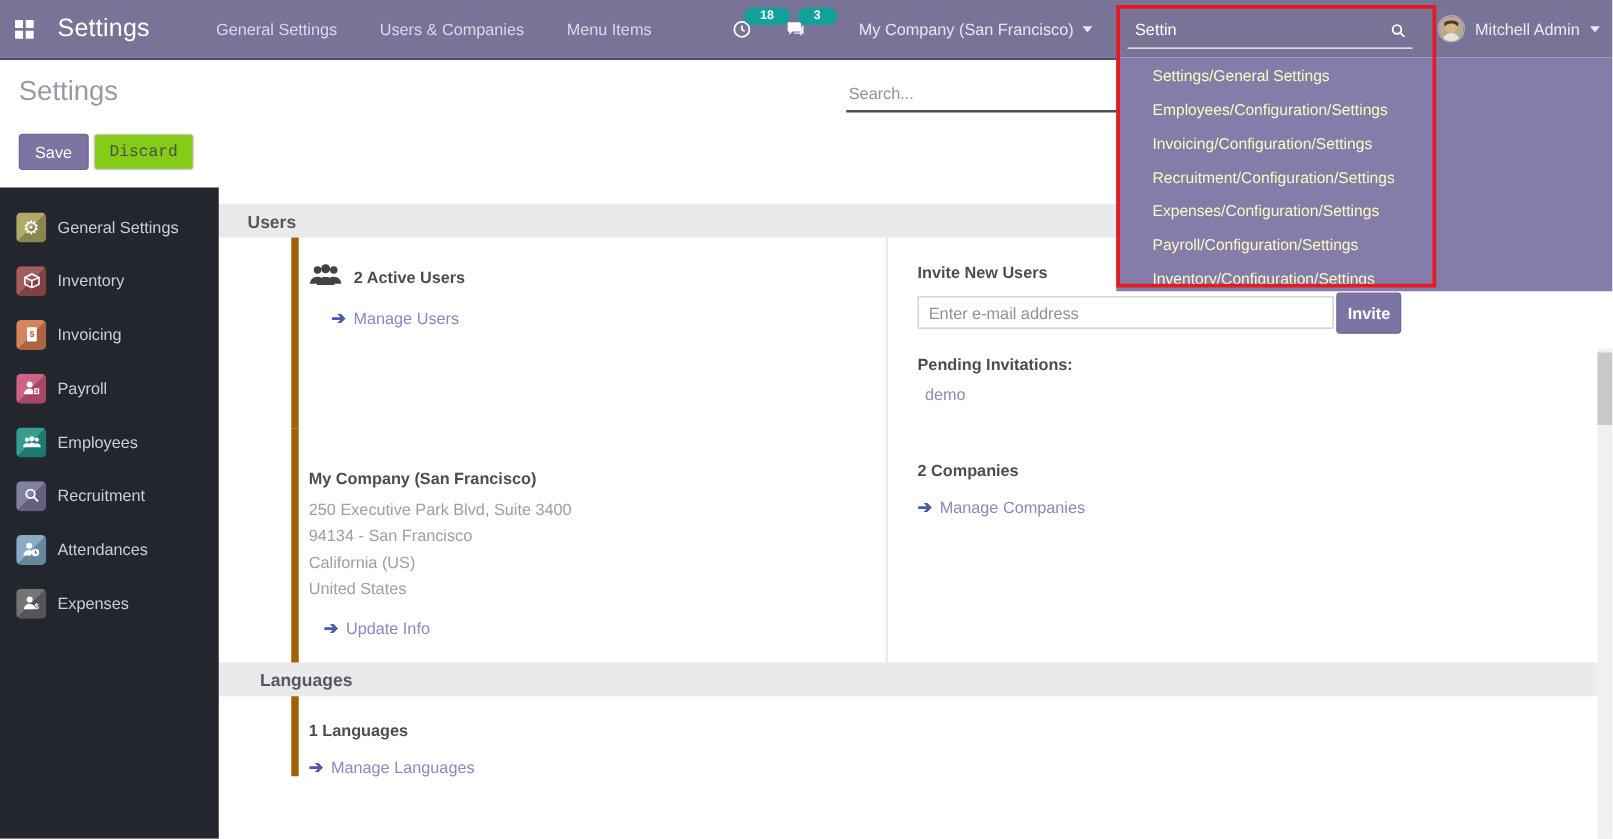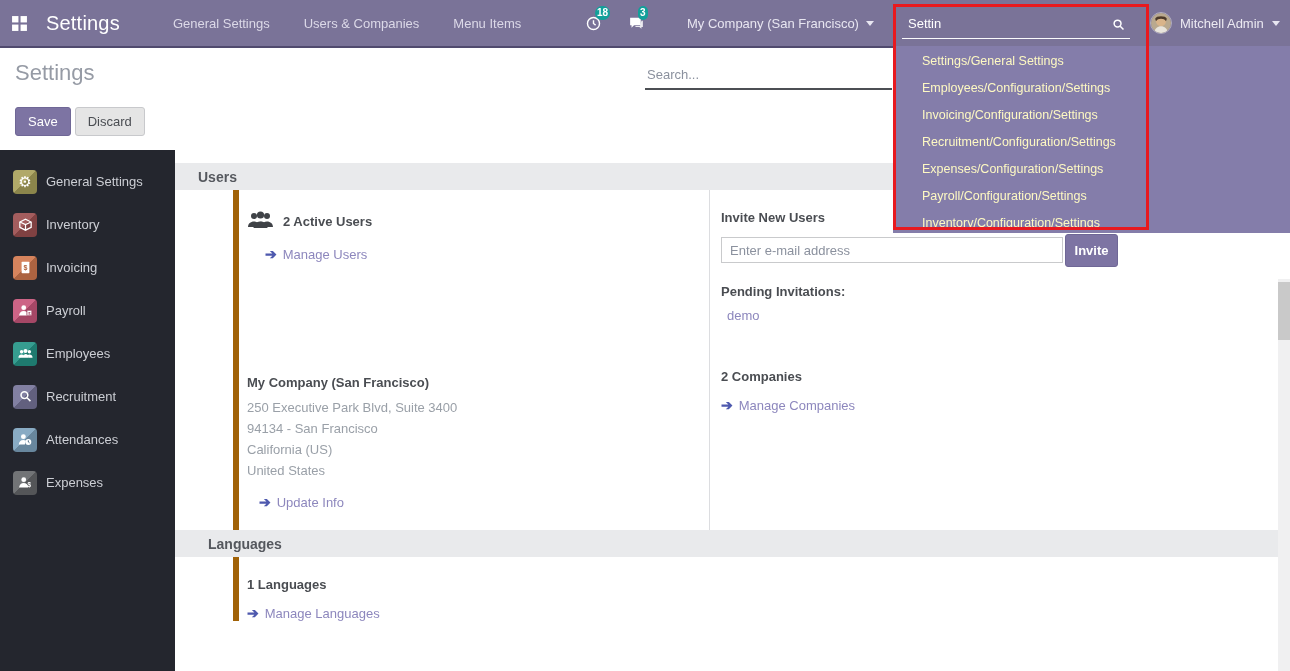--- a/index.html
+++ b/index.html
@@ -10,21 +10,21 @@
   .navbar { position:absolute; left:0; top:0; width:1290px; height:46px; background:#7a7398; z-index:30; display:flex; align-items:center; }
   .navbar::after { content:''; position:absolute; left:0; top:46px; width:893px; height:2px; background:#504a6e; }
   .apps-toggle { width:38px; height:46px; display:flex; align-items:center; justify-content:center; cursor:pointer; }
   .apps-toggle svg { width:17px; height:17px; }
   .brand { color:#fff; font-size:20px; font-weight:500; margin-left:8px; margin-right:40px; letter-spacing:.2px; }
   .top-menu { display:flex; gap:8px; }
   .top-menu .menu-item { color:#dcd9e8; font-size:13px; padding:8px 13px; cursor:pointer; }
   .systray { position:absolute; left:585px; top:0; height:46px; display:flex; align-items:center; }
   .tray-icon { position:relative; margin-right:26px; display:flex; align-items:center; }
   .tray-icon svg { width:17px; height:17px; }
-  .badge { position:absolute; left:10px; top:-9px; background:#12a09a; color:#fff; font-size:10px; font-weight:bold; border-radius:8px; padding:1px 2px; line-height:12px; }
+  .badge { position:absolute; left:10px; top:-9px; background:#12a09a; color:#fff; font-size:10px; font-weight:bold; border-radius:8px; padding:1px 13px; line-height:12px; }
   .company-menu { display:flex; align-items:center; gap:7px; color:#e8e6f1; font-size:13px; margin-left:16px; cursor:pointer; white-space:nowrap; }
   .caret { width:0; height:0; border-left:4px solid transparent; border-right:4px solid transparent; border-top:5px solid #e8e6f1; }
   .user-menu { position:absolute; left:1150px; top:0; height:46px; display:flex; align-items:center; gap:8px; z-index:45; cursor:pointer; }
   .avatar { width:22px; height:22px; border-radius:50%; overflow:hidden; flex:0 0 22px; border:1px solid rgba(255,255,255,.4); }
   .avatar svg { width:100%; height:100%; display:block; }
   .user-name { color:#eceaf2; font-size:13px; white-space:nowrap; }
 
   
   .menu-search-panel { position:absolute; left:893px; top:46px; width:397px; height:187px; background:#847daa; z-index:40; }
   .suggestions { padding-top:2px; }
@@ -35,41 +35,41 @@
   .menu-search-input { width:228px; background:transparent; border:none; border-bottom:1px solid #fbfbfd; outline:none; color:#fff; font-size:13px; font-family:"Liberation Sans",sans-serif; padding:3px 24px 7px 6px; pointer-events:auto; }
   .menu-search-icon { position:absolute; right:14px; top:4px; }
   .menu-search-icon svg { width:15px; height:15px; }
 
   
   .content { position:absolute; left:0; top:46px; width:1290px; height:625px; background:#fff; z-index:10; }
   .breadcrumb-title { position:absolute; left:15px; top:14px; font-size:22px; font-weight:500; color:#969ba5; }
   .btn-row { position:absolute; left:15px; top:61px; display:flex; gap:4px; }
   .btn { font-size:13px; border-radius:3px; padding:6px 12px; cursor:pointer; border:1px solid transparent; font-family:"Liberation Sans",sans-serif; }
   .btn-primary { background:#7d74a3; border-color:#6f6796; color:#fff; }
-  .btn-secondary { background:#e5e5e5; border-color:#c8c9cc; color:#4a4d52; }
+  .btn-secondary { background:#84cc16; border-color:#c8c9cc; color:#4a4d52;font-family:Liberation Mono, monospace; }
   .ctrl-search { position:absolute; left:645px; top:18px; width:247px; }
-  .ctrl-search input { width:100%; border:none; border-bottom:2px solid #4c4f54; outline:none; font-size:13px; color:#4a4d52; padding:3px 2px 6px 2px; font-family:"Liberation Sans",sans-serif; }
+  .ctrl-search input { width:100%; border:none; border-bottom:2px solid #4c4f54; outline:none; font-size:13px; color:#4a4d52; padding:3px 2px 6px 2px; font-family:"Liberation Sans",sans-serif;margin-left:32px; }
   .ctrl-search input::placeholder, .email-input::placeholder { color:#8b919e; opacity:1; }
 
   
   .sidebar { position:absolute; left:0; top:104px; width:175px; height:521px; background:#24262e; padding-top:10px; z-index:12; }
   .side-item { height:43px; display:flex; align-items:center; padding-left:13px; cursor:pointer; }
   .app-icon { width:24px; height:24px; border-radius:4px; display:flex; align-items:center; justify-content:center; color:#fff; font-size:15px; background-image:linear-gradient(135deg, rgba(255,255,255,.08) 50%, rgba(0,0,0,.18) 50%); flex:0 0 24px; }
   .app-icon svg { width:17px; height:17px; }
   .side-label { color:#ccced4; font-size:13px; margin-left:9px; }
 
   
   .main { position:absolute; left:175px; top:0; width:1103px; height:625px; }
   .section-bar { height:27px; background:#e9eaec; display:flex; align-items:center; padding-left:33px; font-size:14px; font-weight:bold; color:#55585e; }
   .bar-users { margin-top:117px;padding-left:23px; }
   .body-users { height:153px; }
   .body-companies { height:187px; }
   .section-body { display:flex; }
   .col-left { margin-left:58px; width:476px; border-left:6px solid #a16207; padding-left:8px; }
-  .col-right { width:412px; border-left:1px solid #dcdde0; padding-left:11px; }
+  .col-right { width:412px; border-left:1px solid #dcdde0; padding-left:24px; }
   .pad-t { padding-top:20px; }
   .stat-row { display:flex; align-items:center; gap:9px; }
   .stat-row svg { width:27px; height:20px; }
   .stat-label { font-weight:bold; color:#4a4d52; }
   .link-row { display:flex; align-items:center; gap:6px; margin-top:13px; cursor:pointer; }
   .link-arrow { color:#4e59ae; font-weight:bold; font-size:14px; }
   .link-text { color:#8d87bd; font-size:13px; }
   .indent-18 { margin-left:18px; }
   .indent-12 { margin-left:12px; }
   .field-label { font-weight:bold; margin-bottom:9px; }

